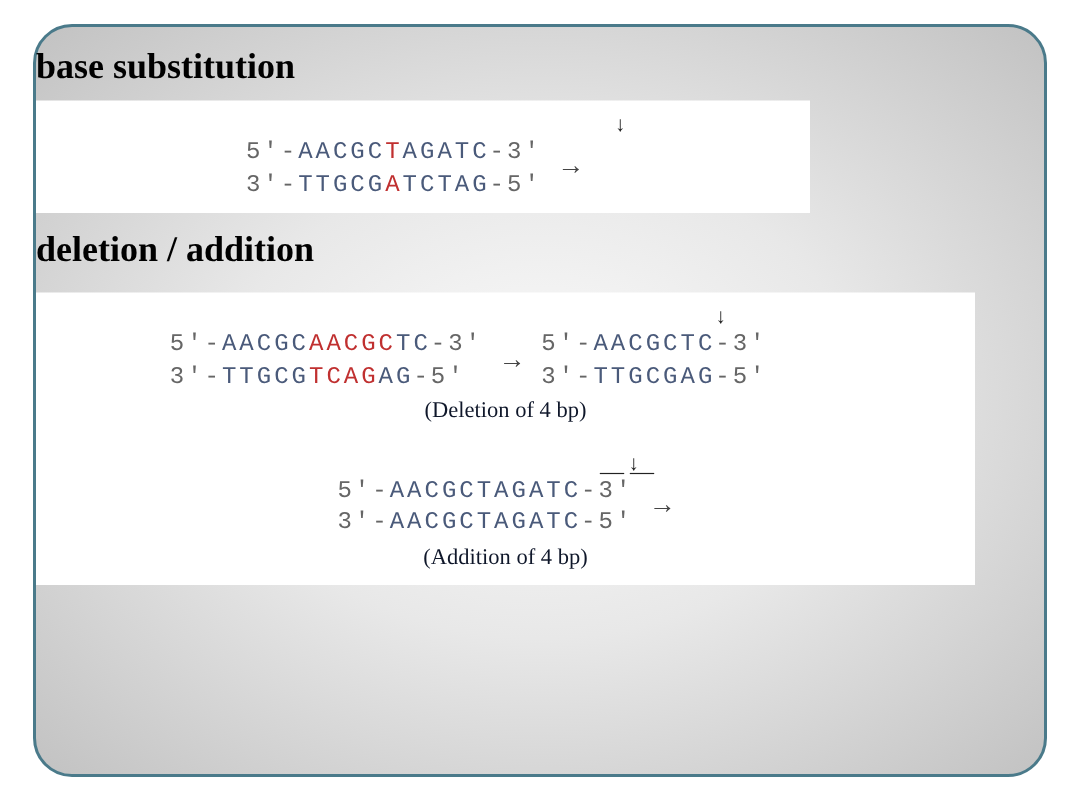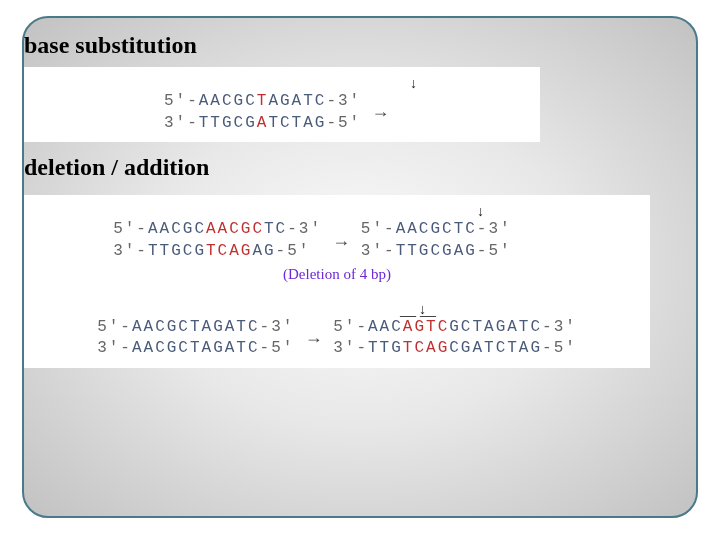--- a/index.html
+++ b/index.html
@@ -82,21 +82,21 @@
     position: absolute;
     font-family: Georgia, serif;
     font-size: 14px;
     letter-spacing: 0;
     color: #222;
     top: -2px;
   }
   .caption {
     font-family: Georgia, 'Times New Roman', serif;
     letter-spacing: 0;
-    color: #6d28d9;
+    color: #0f172a;
     font-size: 15px;
     text-align: center;
     margin-top: 2px;
   }
   .sep {
     height: 18px;
   }
 </style>
 </head>
 <body>
@@ -146,22 +146,19 @@
       <div class="marker-row">
         <span class="marker" style="left:358px; top:-4px; font-size:16px;">__ __</span>
         <span class="marker" style="left:377px;">↓</span>
       </div>
       <div class="row">
         <div class="pair">
           <div class="line"><span>5'-</span><span class="b">AACGCTAGATC</span><span>-3'</span></div>
           <div class="line"><span>3'-</span><span class="b">AACGCTAGATC</span><span>-5'</span></div>
         </div>
         <div class="arrow">→</div>
-        <div class="pair">
-          <div class="line"><span>5'-</span><span class="b">AAC</span><span class="r">AGTC</span><span class="b">GCTAGATC</span><span>-3'</span></div>
-          <div class="line"><span>3'-</span><span class="b">TTG</span><span class="r">TCAG</span><span class="b">CGATCTAG</span><span>-5'</span></div>
-        </div>
       </div>
+      <div class="caption">(Addition of 4 bp)</div>
 
     </div>
 
   </div>
 </div>
 
 </body></html>

